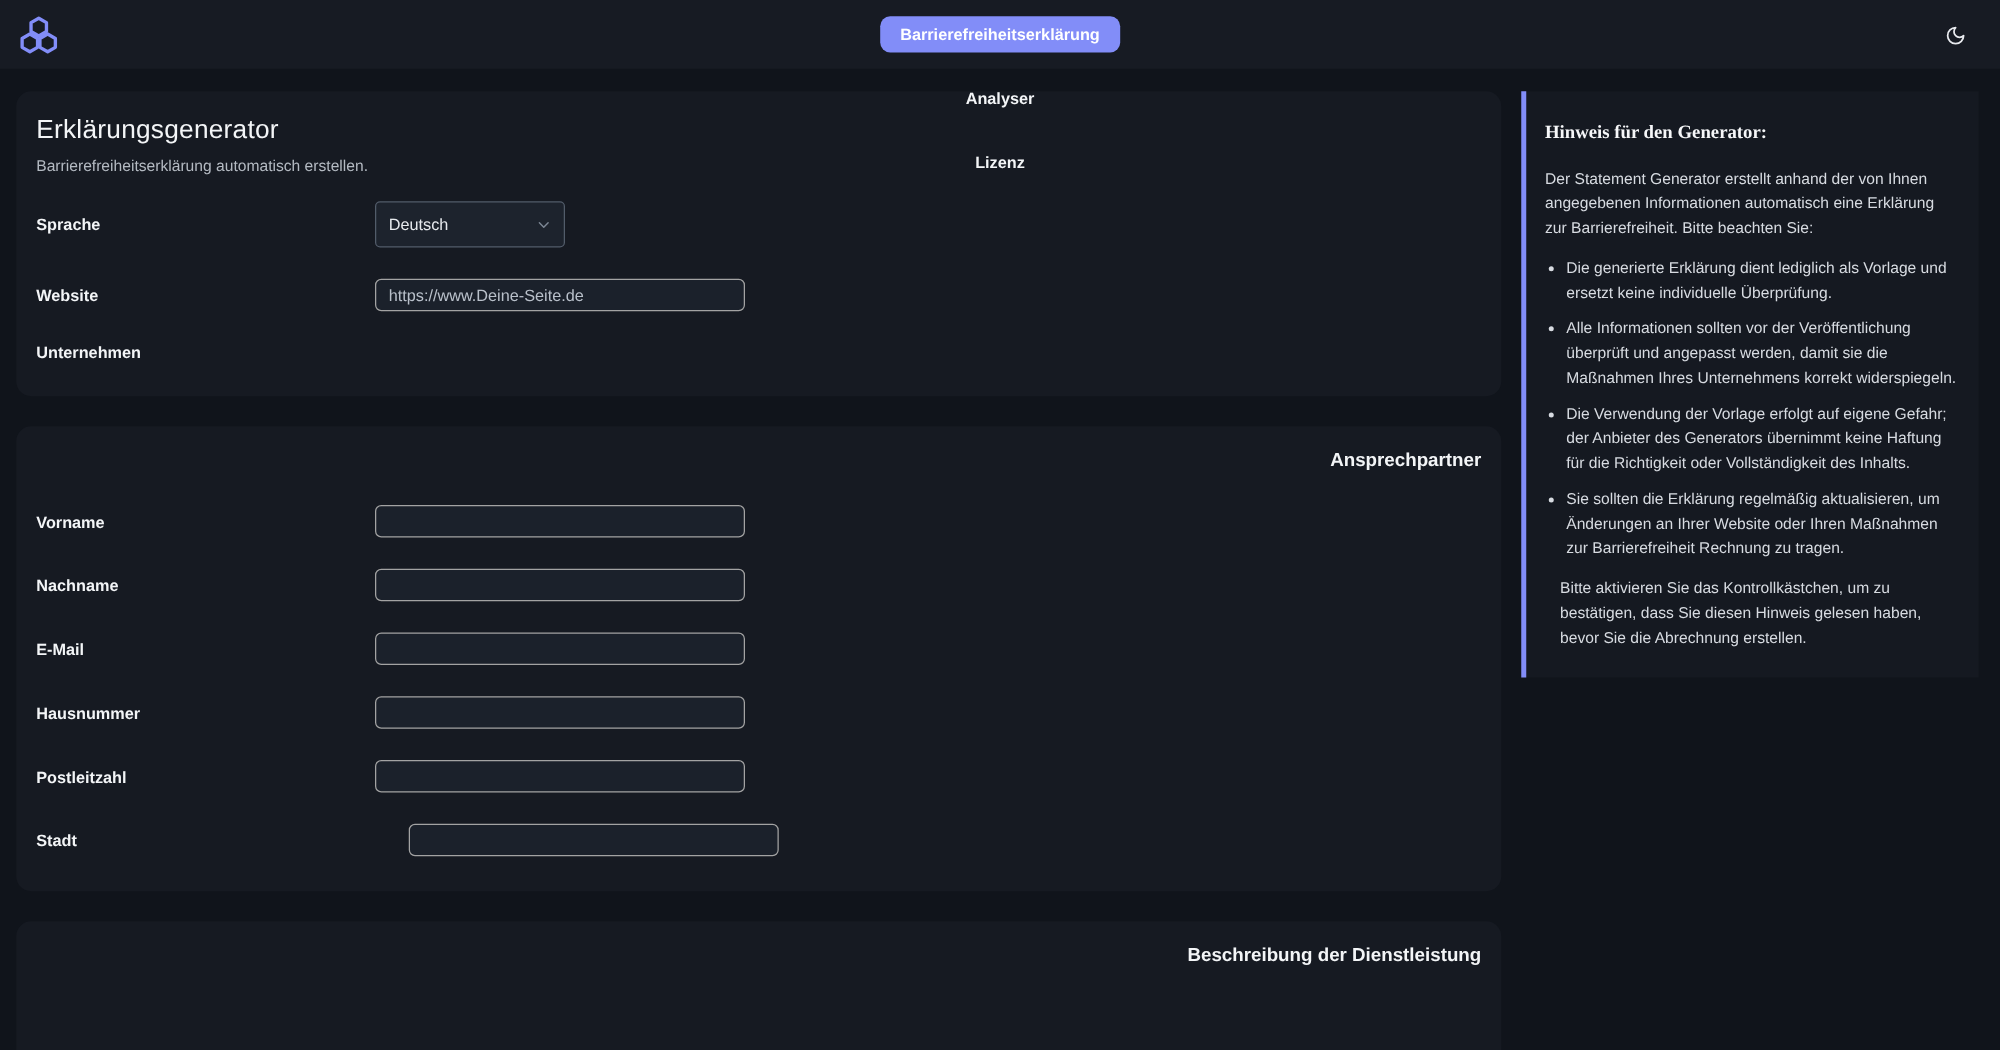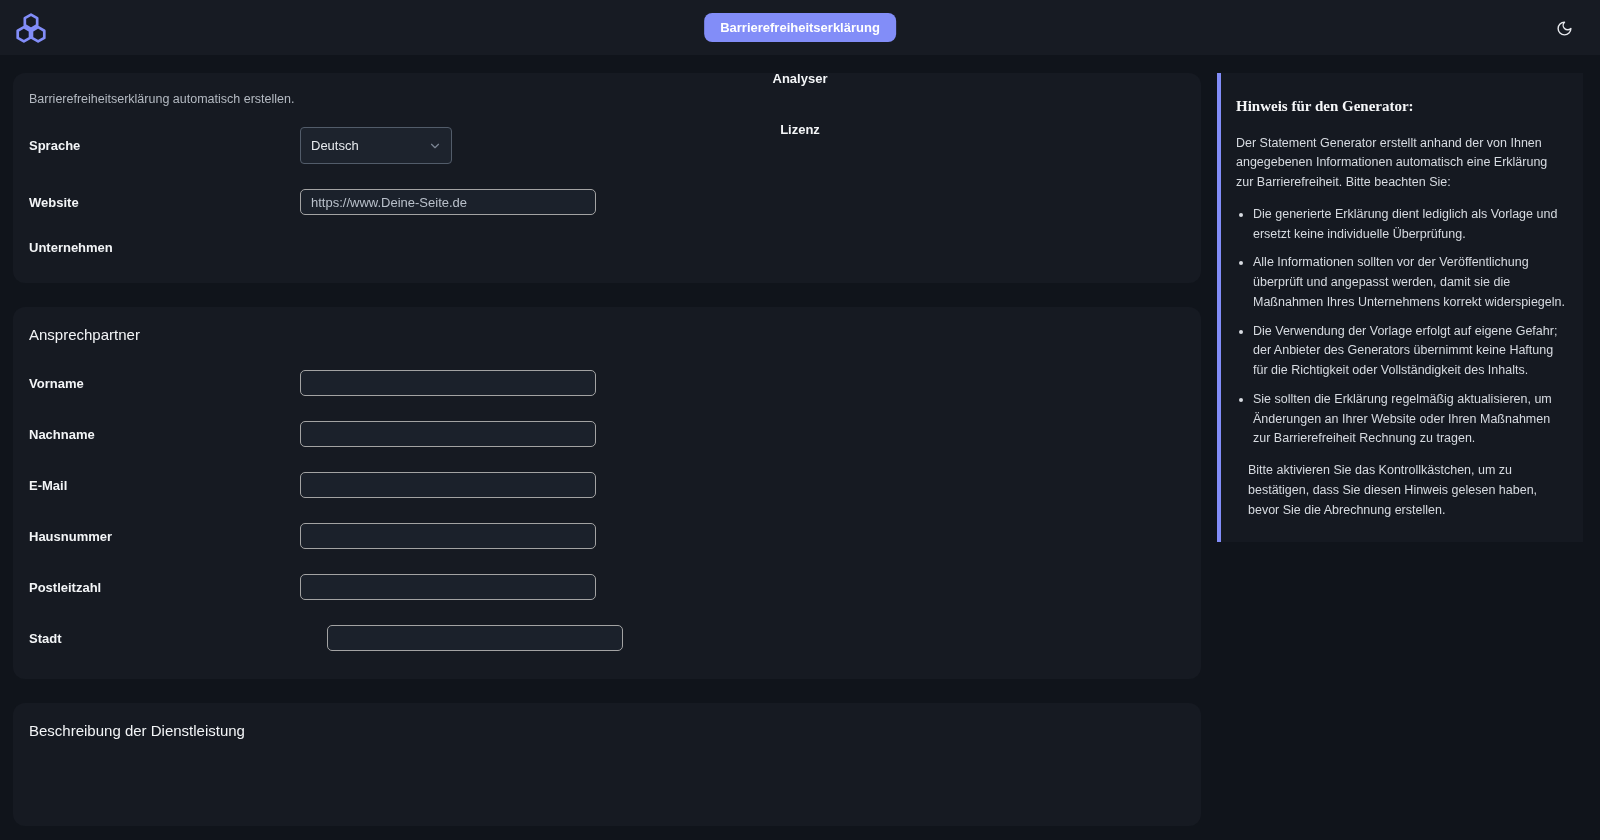--- a/index.html
+++ b/index.html
@@ -67,22 +67,23 @@
     letter-spacing: 0.2px;
     margin-bottom: 10px;
   }
   .card .subtitle {
     font-size: 12.5px;
     color: #b4bac2;
     margin-bottom: 21px;
   }
   .card h2 {
     font-size: 15px;
-    font-weight: 400;
+    font-weight: 700;
     margin-bottom: 27px;
+    text-align: right;
   }
   .form-row { display: flex; align-items: center; margin-bottom: 25px; }
   .form-row:last-child { margin-bottom: 2px; gap: 27px; }
   .field-label {
     flex: 0 0 271px;
     font-size: 13px;
     font-weight: 700;
     color: #f3f5f7;
   }
   .text-input {
@@ -160,20 +161,21 @@
     <svg width="17" height="17" viewBox="0 0 24 24" fill="none" stroke="#e8eaee" stroke-width="2" stroke-linecap="round" stroke-linejoin="round">
       <path d="M12 3a6 6 0 0 0 9 9 9 9 0 1 1-9-9Z"></path>
     </svg>
   </button>
 </header>
 
 <div class="content">
   <div class="main-col">
 
     <section class="card">
+      <h1>Erklärungsgenerator</h1>
       <div class="subtitle">Barrierefreiheitserklärung automatisch erstellen.</div>
       <div id="generator-rows">
           <div class="form-row">
             <label class="field-label">Sprache</label>
             <div class="select">
               <span>Deutsch</span>
               <svg width="14" height="14" viewBox="0 0 24 24" fill="none" stroke="#7c8694" stroke-width="2" stroke-linecap="round" stroke-linejoin="round">
                 <polyline points="6 9 12 15 18 9"></polyline>
               </svg>
             </div>

